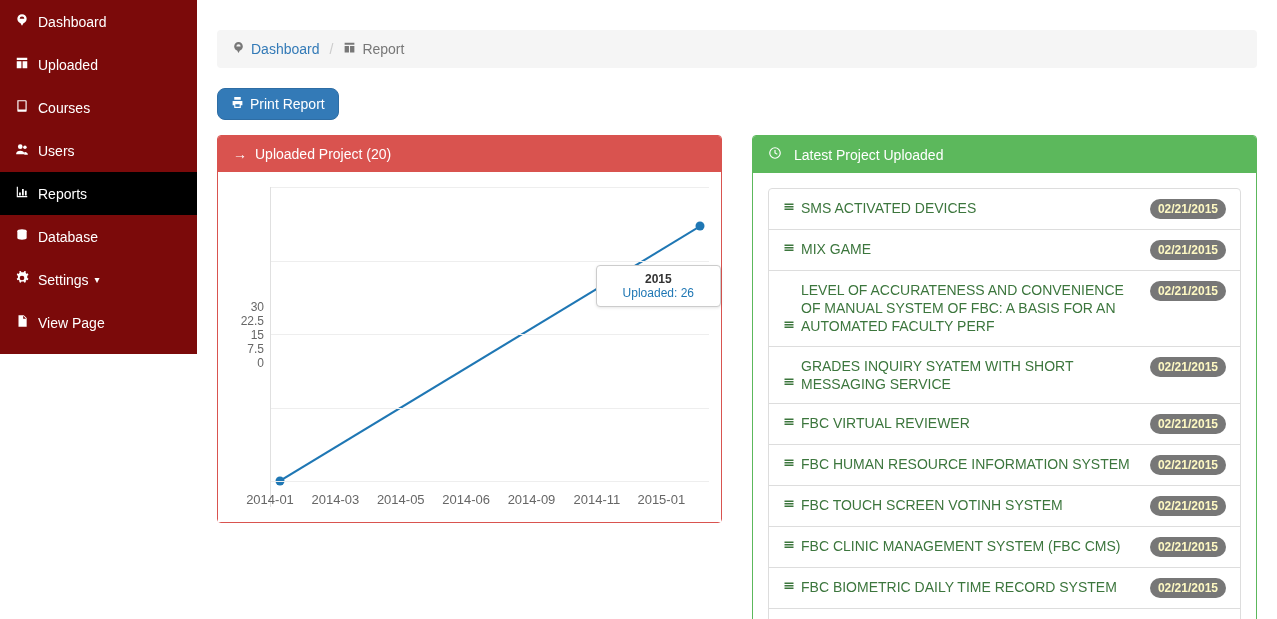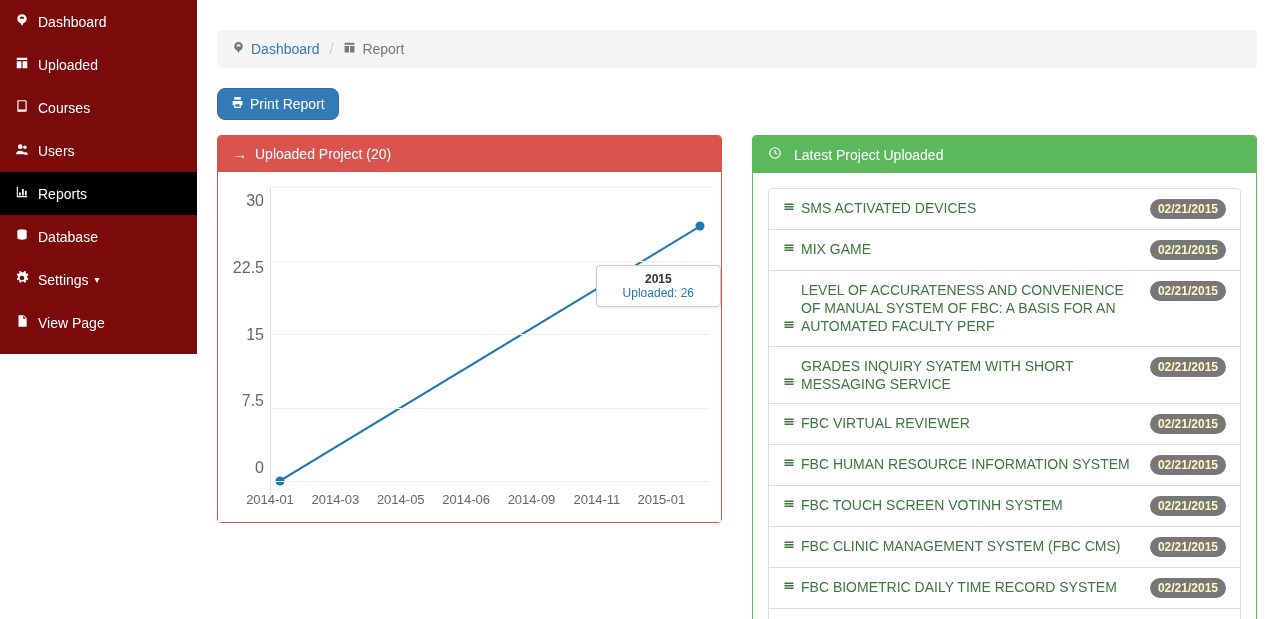--- a/index.html
+++ b/index.html
@@ -122,23 +122,23 @@
 
 
 .chart-wrap {
   position: relative;
   height: 320px;
   display: flex;
 }
 .axis-y {
   display: flex;
   flex-direction: column;
-  justify-content: space-between;
+  justify-content: center;
   width: 40px;
-  font-size: 16px;
+  font-size: 12px;
   color: #666;
   text-align: right;
   padding: 5px 6px 30px 0;
 }
 .plot {
   flex: 1;
   position: relative;
   border-left: 1px solid #e0e0e0;
 }
 .grid-line {

